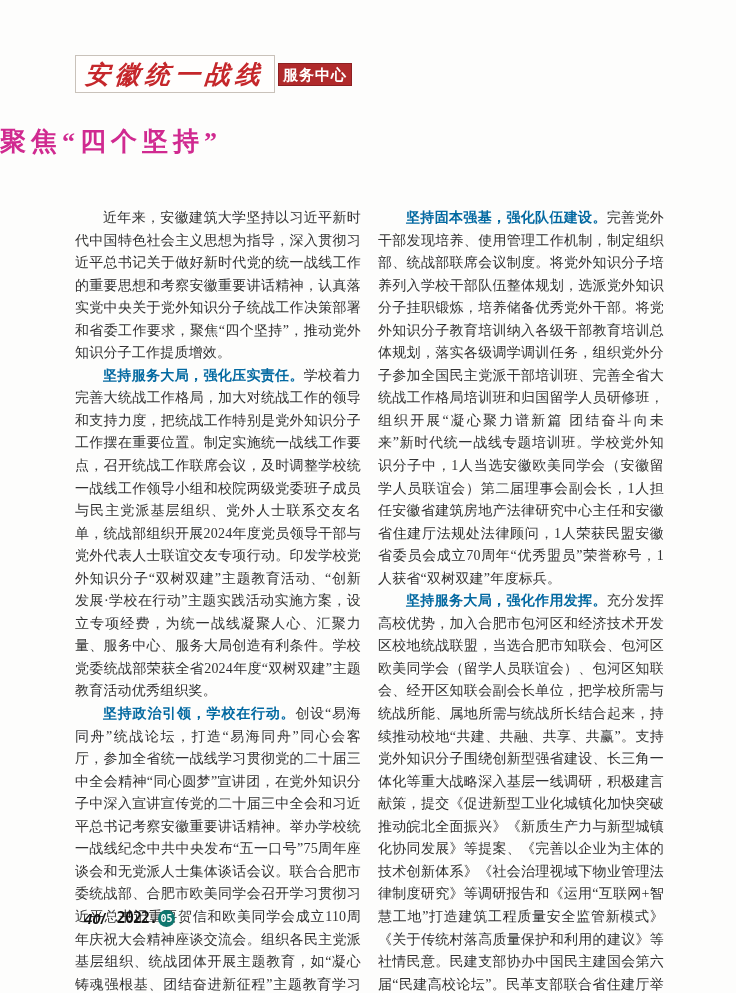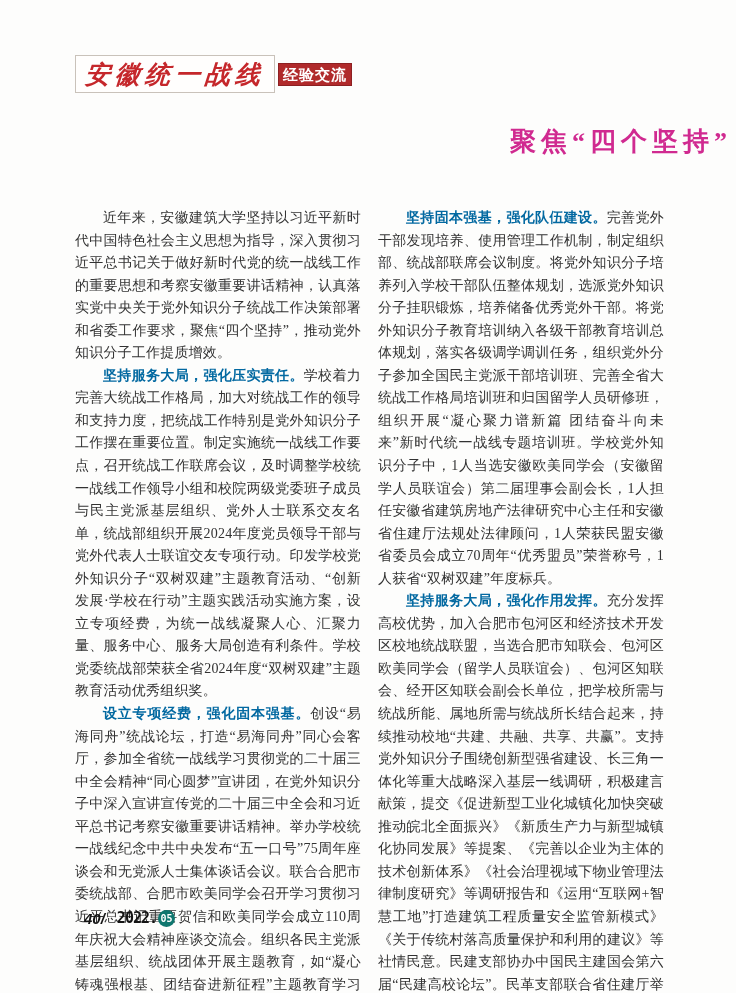--- a/index.html
+++ b/index.html
@@ -18,21 +18,21 @@
     color:#c5272b; font-size:25px; font-weight:bold; letter-spacing:5px;
     font-style:italic; transform:skewX(-4deg); white-space:nowrap;
   }
   .badge {
     margin-left:3px; background:#b02a2b; color:#ffffff;
     font-family:"Liberation Sans", sans-serif;
     font-size:15px; font-weight:bold; letter-spacing:1px;
     padding:3px 4px; border:1px solid #8d2022; line-height:1;
   }
   
-  .title { position:absolute; top:124px; left:0; width:732px; margin:0; text-align:right; color:#d02a90; }
+  .title { position:absolute; top:124px; left:0; width:732px; margin:0; text-align:left; color:#d02a90; }
   .t1 { display:block; font-size:26px; font-weight:bold; letter-spacing:5px; }
   .t2 { display:block; font-size:27px; font-weight:bold; letter-spacing:2px; margin-top:7px; }
   
   .columns { position:absolute; left:75px; top:207px; width:589px; display:flex; gap:17px; }
   .col { width:286px; }
   .para {
     margin:0; font-size:14px; line-height:22.55px; color:#323232;
     text-align:justify; text-indent:2em; letter-spacing:0.2px;
   }
   .para.cont { text-indent:0; }
@@ -52,33 +52,33 @@
 </style>
 </head>
 <body>
 
 <div class="page">
 
   <header class="masthead">
     <div class="brand-box">
       <span class="brand">安徽统一战线</span>
     </div>
-    <span class="badge">经验交流</span>
+    <span class="badge">服务中心</span>
   </header>
 
   <h1 class="title">
     <span class="t1">聚焦“四个坚持”</span>
   </h1>
 
   <main class="columns">
 
     <div class="col">
       <p class="para"><span class="lead"></span><span>近年来，安徽建筑大学坚持以习近平新时代中国特色社会主义思想为指导，深入贯彻习近平总书记关于做好新时代党的统一战线工作的重要思想和考察安徽重要讲话精神，认真落实党中央关于党外知识分子统战工作决策部署和省委工作要求，聚焦“四个坚持”，推动党外知识分子工作提质增效。</span></p>
       <p class="para"><span class="lead">坚持服务大局，强化压实责任。</span><span>学校着力完善大统战工作格局，加大对统战工作的领导和支持力度，把统战工作特别是党外知识分子工作摆在重要位置。制定实施统一战线工作要点，召开统战工作联席会议，及时调整学校统一战线工作领导小组和校院两级党委班子成员与民主党派基层组织、党外人士联系交友名单，统战部组织开展2024年度党员领导干部与党外代表人士联谊交友专项行动。印发学校党外知识分子“双树双建”主题教育活动、“创新发展·学校在行动”主题实践活动实施方案，设立专项经费，为统一战线凝聚人心、汇聚力量、服务中心、服务大局创造有利条件。学校党委统战部荣获全省2024年度“双树双建”主题教育活动优秀组织奖。</span></p>
-      <p class="para"><span class="lead">设立专项经费，强化固本强基。</span><span>创设“易海同舟”统战论坛，打造“易海同舟”同心会客厅，参加全省统一战线学习贯彻党的二十届三中全会精神“同心圆梦”宣讲团，在党外知识分子中深入宣讲宣传党的二十届三中全会和习近平总书记考察安徽重要讲话精神。举办学校统一战线纪念中共中央发布“五一口号”75周年座谈会和无党派人士集体谈话会议。联合合肥市委统战部、合肥市欧美同学会召开学习贯彻习近平总书记重要贺信和欧美同学会成立110周年庆祝大会精神座谈交流会。组织各民主党派基层组织、统战团体开展主题教育，如“凝心铸魂强根基、团结奋进新征程”主题教育学习会、“双树双建”智汇行和“同走延乔路  共抒报国情”迎“七一”主</span></p>
+      <p class="para"><span class="lead">坚持政治引领，学校在行动。</span><span>创设“易海同舟”统战论坛，打造“易海同舟”同心会客厅，参加全省统一战线学习贯彻党的二十届三中全会精神“同心圆梦”宣讲团，在党外知识分子中深入宣讲宣传党的二十届三中全会和习近平总书记考察安徽重要讲话精神。举办学校统一战线纪念中共中央发布“五一口号”75周年座谈会和无党派人士集体谈话会议。联合合肥市委统战部、合肥市欧美同学会召开学习贯彻习近平总书记重要贺信和欧美同学会成立110周年庆祝大会精神座谈交流会。组织各民主党派基层组织、统战团体开展主题教育，如“凝心铸魂强根基、团结奋进新征程”主题教育学习会、“双树双建”智汇行和“同走延乔路  共抒报国情”迎“七一”主</span></p>
     </div>
 
     <div class="col">
       <p class="para"><span class="lead">坚持固本强基，强化队伍建设。</span><span>完善党外干部发现培养、使用管理工作机制，制定组织部、统战部联席会议制度。将党外知识分子培养列入学校干部队伍整体规划，选派党外知识分子挂职锻炼，培养储备优秀党外干部。将党外知识分子教育培训纳入各级干部教育培训总体规划，落实各级调学调训任务，组织党外分子参加全国民主党派干部培训班、完善全省大统战工作格局培训班和归国留学人员研修班，组织开展“凝心聚力谱新篇  团结奋斗向未来”新时代统一战线专题培训班。学校党外知识分子中，1人当选安徽欧美同学会（安徽留学人员联谊会）第二届理事会副会长，1人担任安徽省建筑房地产法律研究中心主任和安徽省住建厅法规处法律顾问，1人荣获民盟安徽省委员会成立70周年“优秀盟员”荣誉称号，1人获省“双树双建”年度标兵。</span></p>
       <p class="para"><span class="lead">坚持服务大局，强化作用发挥。</span><span>充分发挥高校优势，加入合肥市包河区和经济技术开发区校地统战联盟，当选合肥市知联会、包河区欧美同学会（留学人员联谊会）、包河区知联会、经开区知联会副会长单位，把学校所需与统战所能、属地所需与统战所长结合起来，持续推动校地“共建、共融、共享、共赢”。支持党外知识分子围绕创新型强省建设、长三角一体化等重大战略深入基层一线调研，积极建言献策，提交《促进新型工业化城镇化加快突破推动皖北全面振兴》《新质生产力与新型城镇化协同发展》等提案、《完善以企业为主体的技术创新体系》《社会治理视域下物业管理法律制度研究》等调研报告和《运用“互联网+智慧工地”打造建筑工程质量安全监管新模式》《关于传统村落高质量保护和利用的建议》等社情民意。民建支部协办中国民主建国会第六届“民建高校论坛”。民革支部联合省住建厅举办全省法治文化大赛。</span></p>
     </div>
 
   </main>
 
   <footer class="pagefooter">

